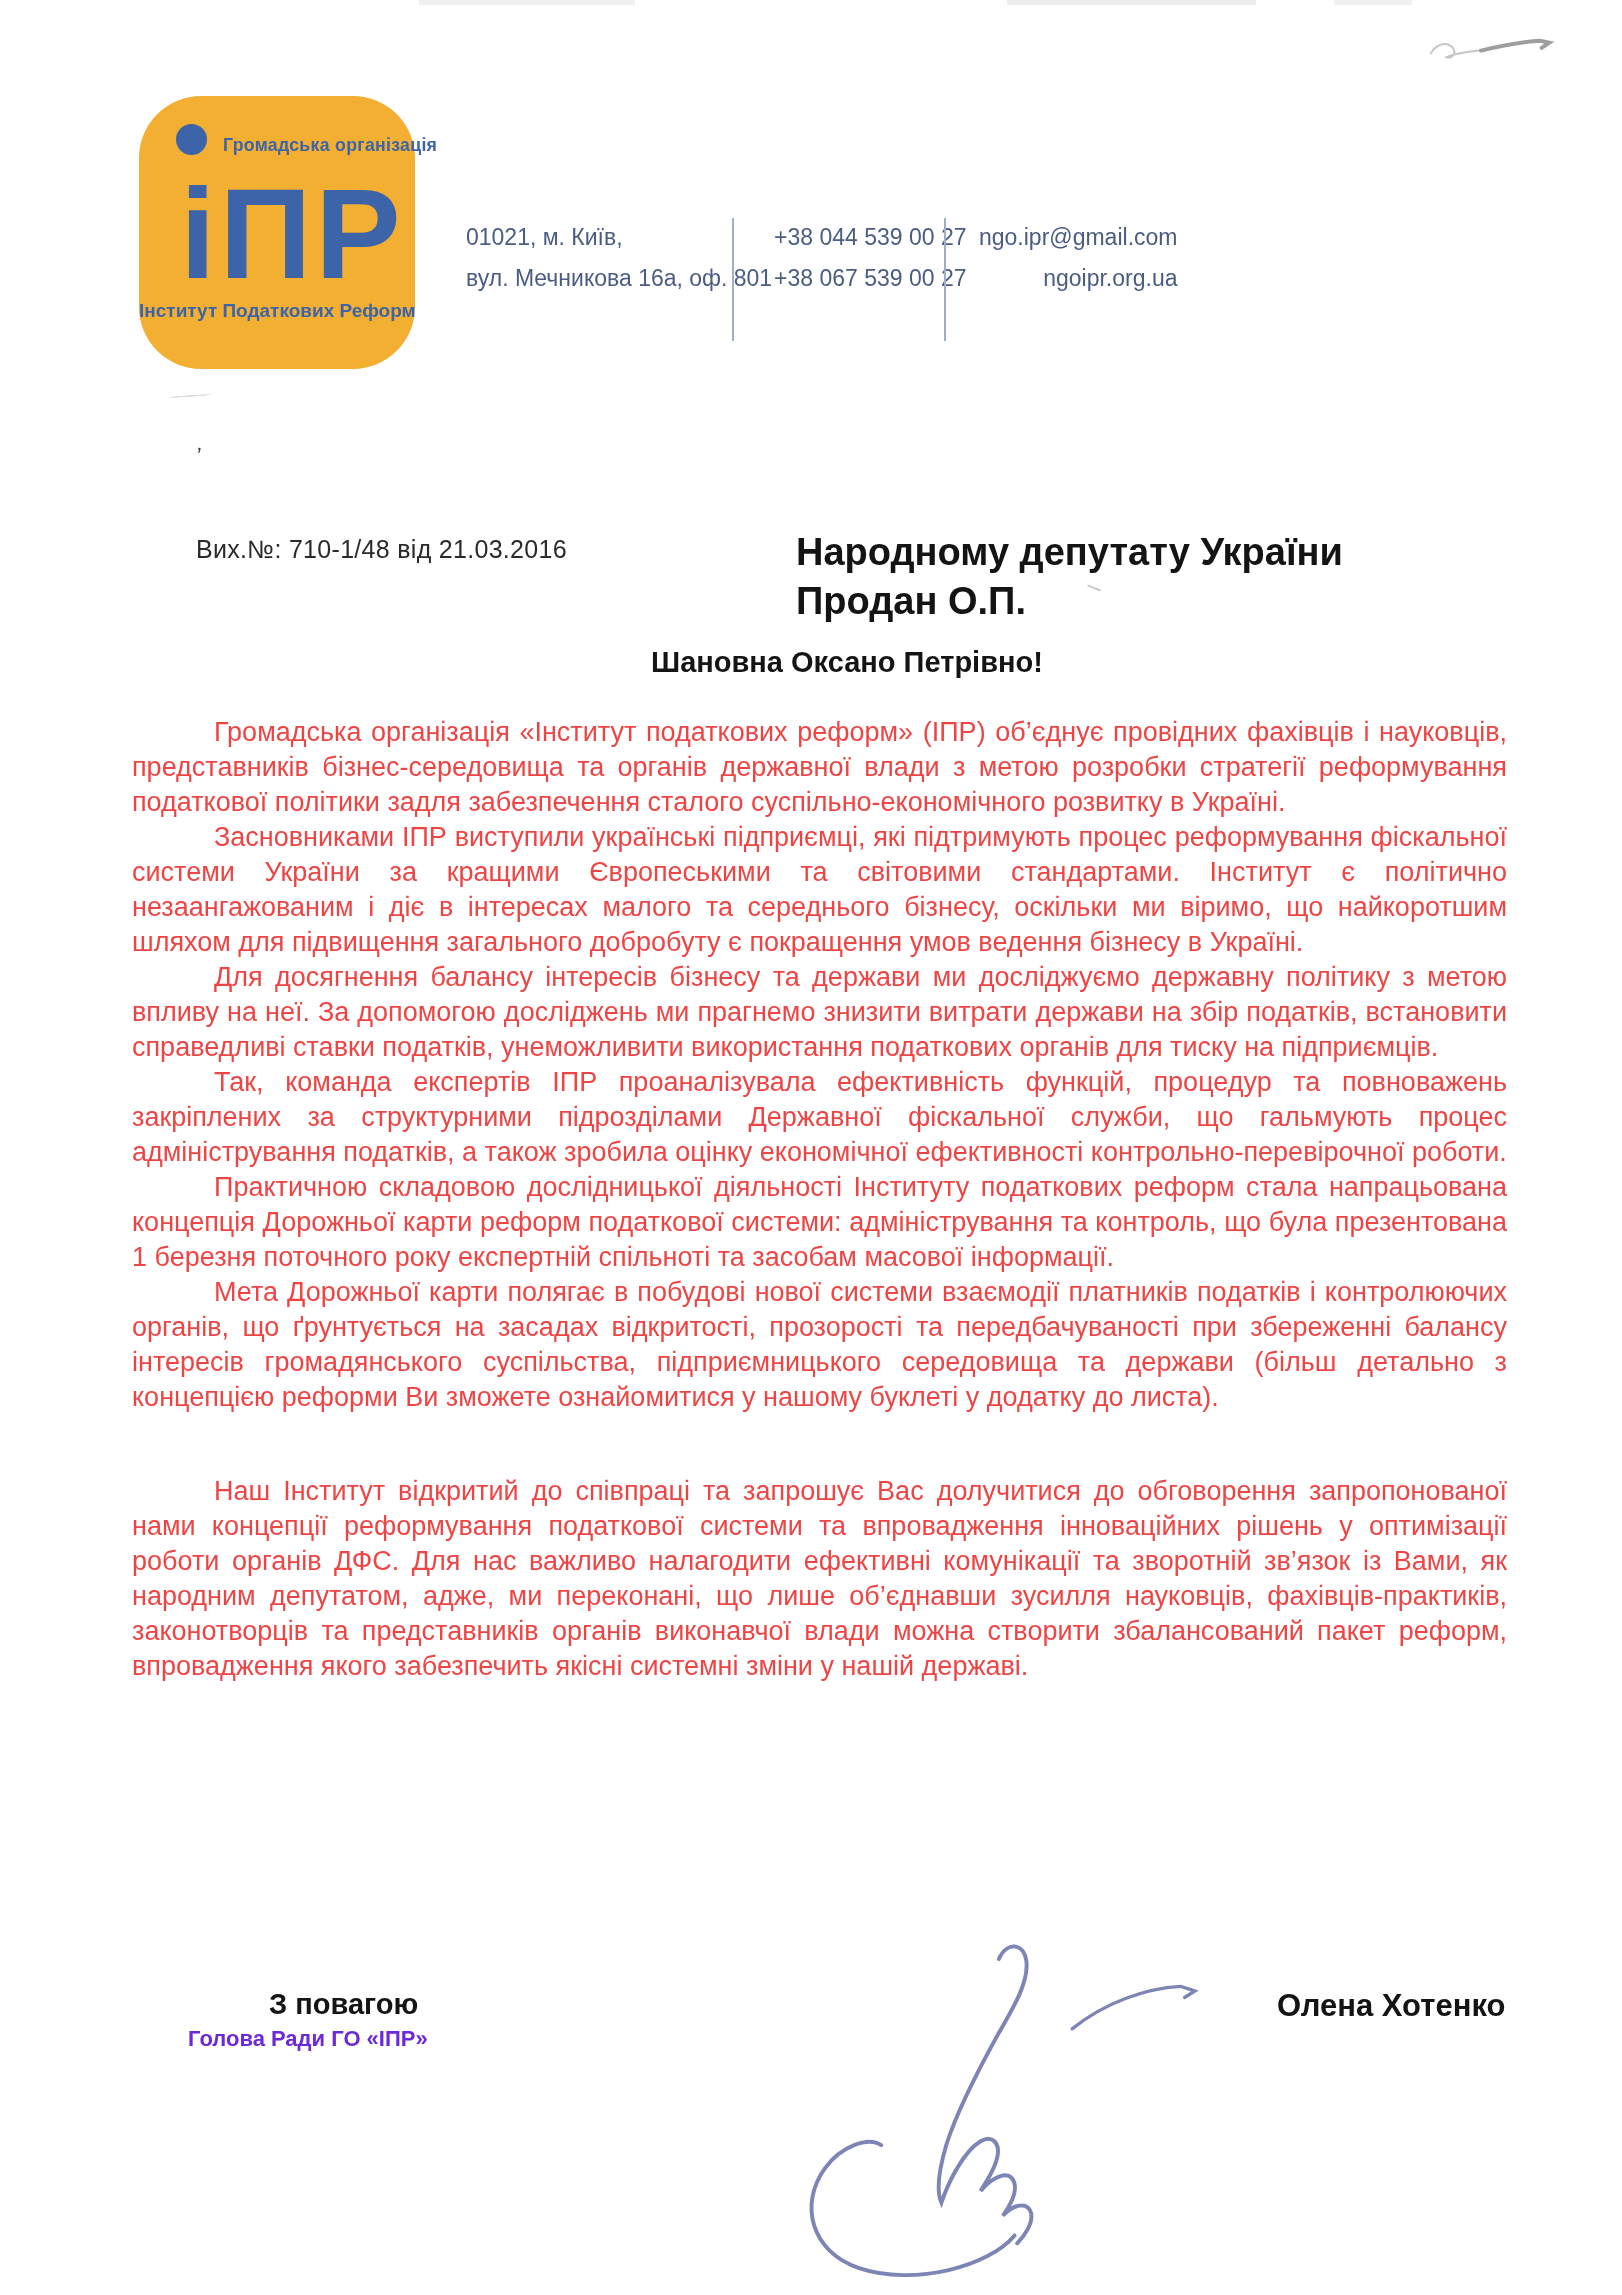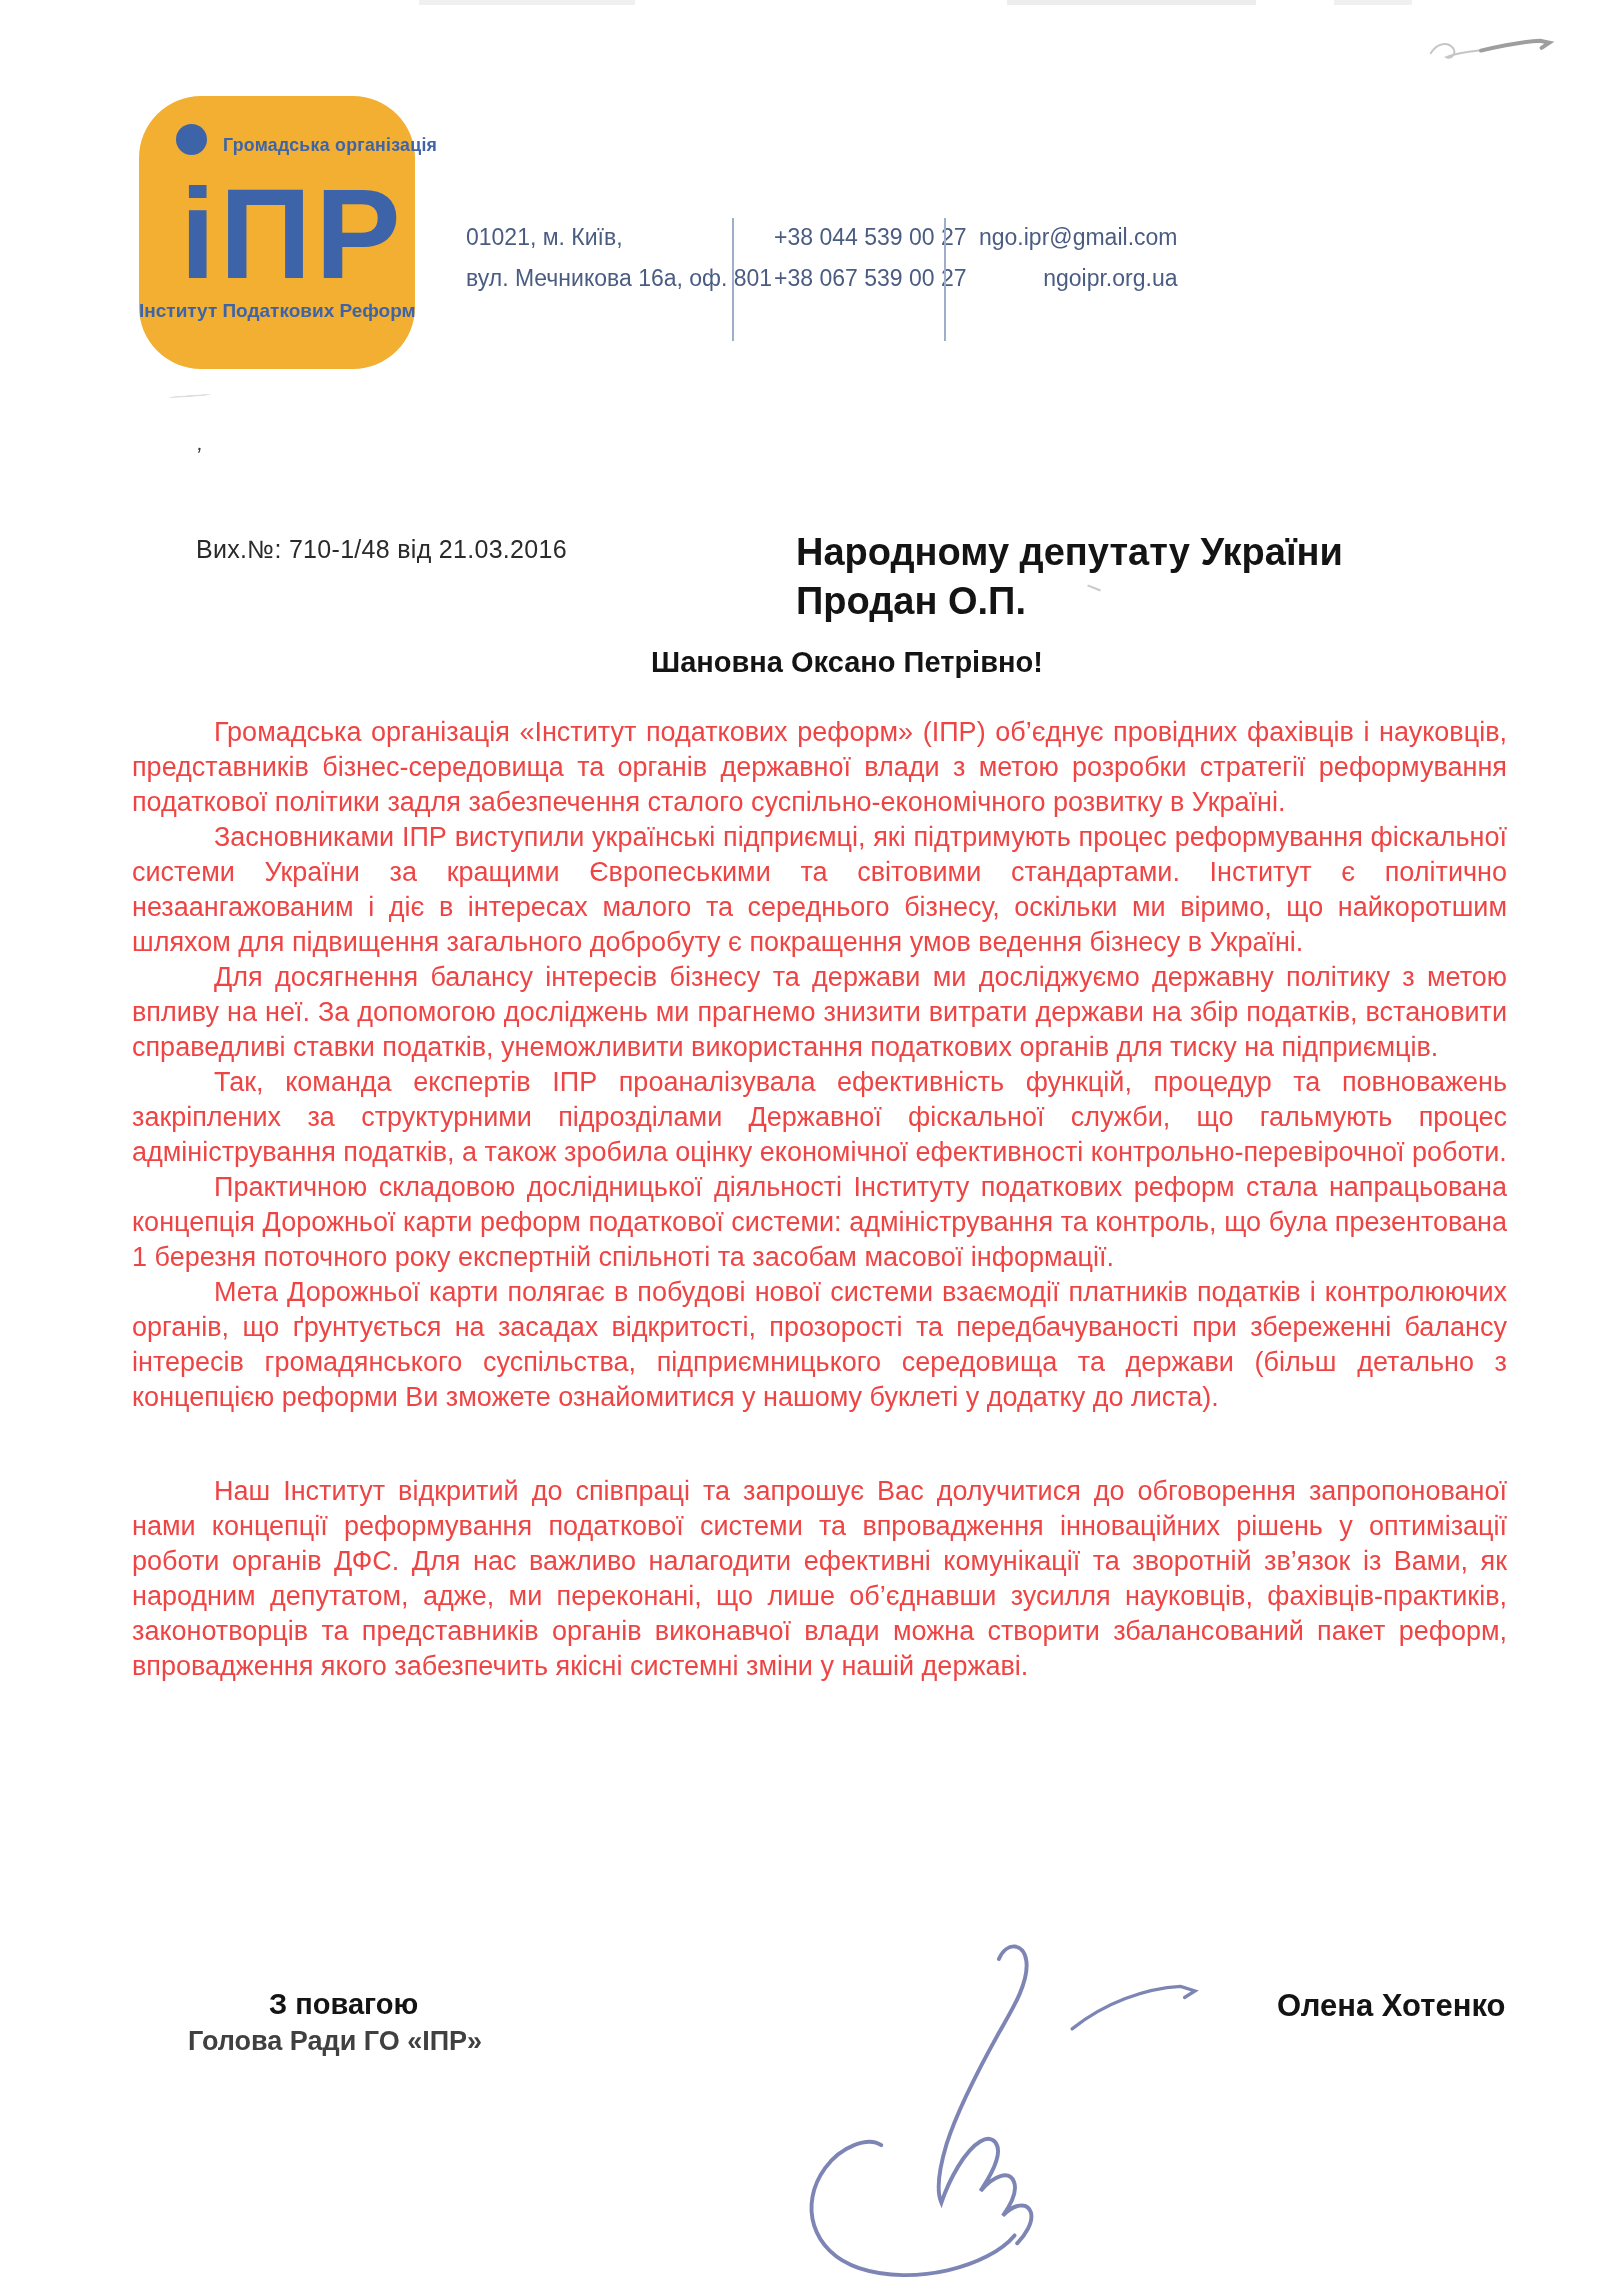--- a/index.html
+++ b/index.html
@@ -84,21 +84,21 @@
   }
   .letter-body p.gap-before{margin-top:59px;}
 
   
   .sign-closing{
     position:absolute;left:269px;top:1988px;
     font-size:29px;font-weight:700;color:#141414;white-space:nowrap;
   }
   .sign-title{
     position:absolute;left:188px;top:2026px;
-    font-size:27px;font-weight:700;color:#404040;white-space:nowrap;
+    font-size:22px;font-weight:700;color:#6d28d9;white-space:nowrap;
   }
   .sign-name{
     position:absolute;left:1277px;top:1988px;
     font-size:31px;font-weight:700;color:#141414;white-space:nowrap;
   }
   .sign-svg{position:absolute;left:706px;top:1923px;}
 </style>
 </head>
 <body>
 

